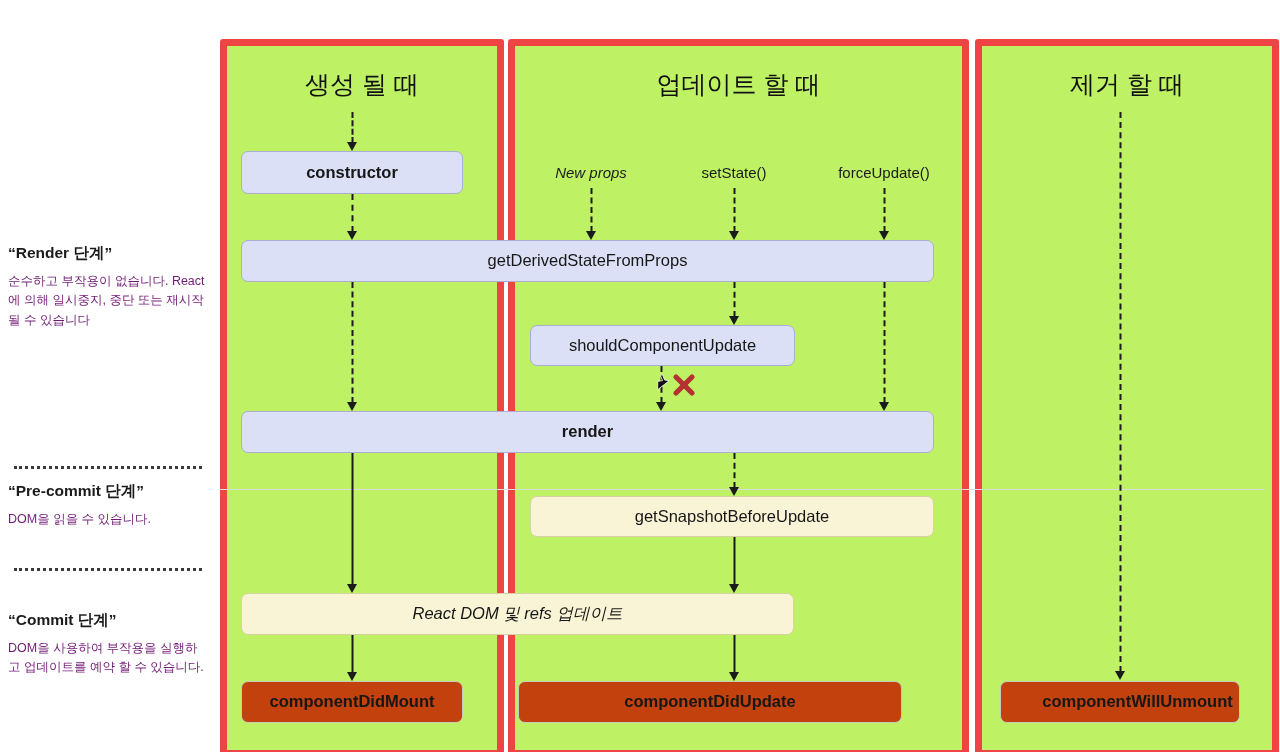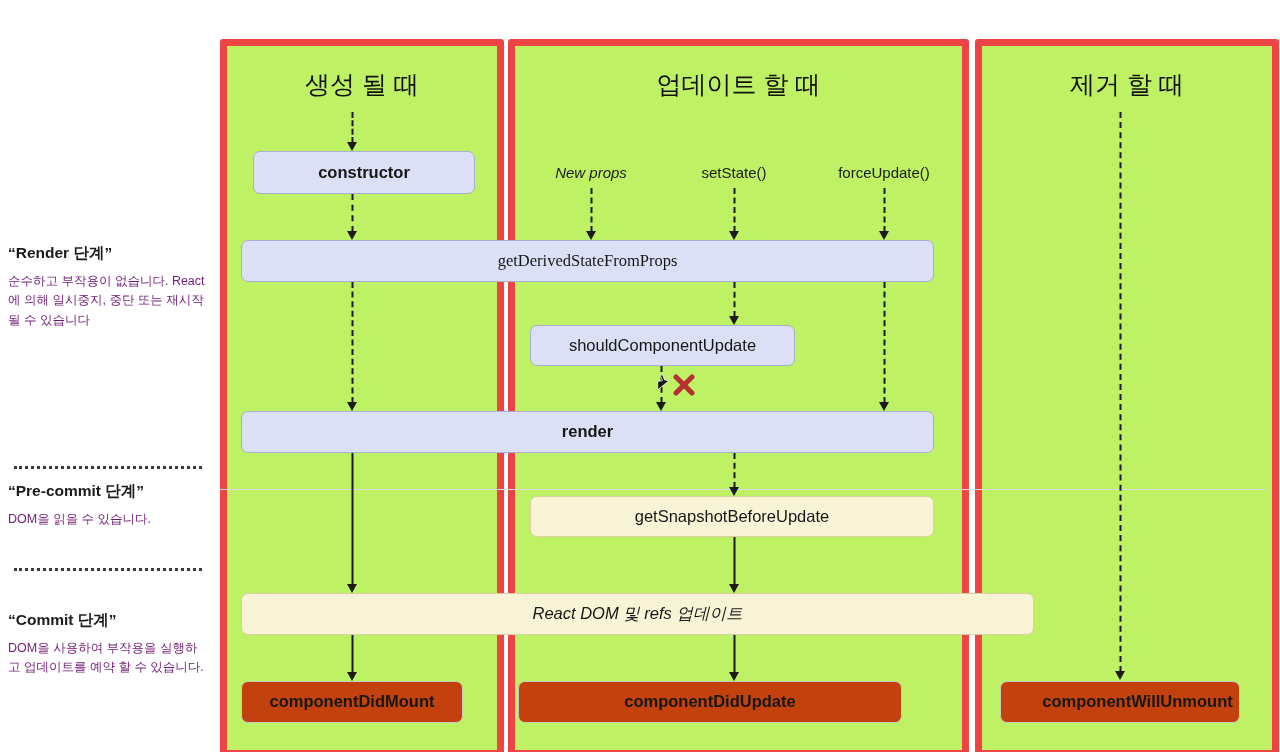--- a/index.html
+++ b/index.html
@@ -109,26 +109,26 @@
     color: #171717;
   }
   .node.green {
     background: #c2410c;
     border: 1px solid #c3cdbc;
     color: #171717;
   }
   .node.bold   { font-weight: bold; }
   .node.italic { font-style: italic; }
 
-  #node-constructor        { left: 241px; top: 151px; width: 222px; height: 43px; margin-left: 12px; }
-  #node-gdsfp              { left: 241px; top: 240px; width: 693px; height: 42px; font-family: Liberation Serif, serif; }
+  #node-constructor        { left: 241px; top: 151px; width: 222px; height: 43px; }
+  #node-gdsfp              { left: 241px; top: 240px; width: 693px; height: 42px; }
   #node-scu                { left: 530px; top: 325px; width: 265px; height: 41px; }
   #node-render             { left: 241px; top: 411px; width: 693px; height: 42px; }
   #node-gsbu               { left: 530px; top: 496px; width: 404px; height: 41px; }
-  #node-reactdom           { left: 241px; top: 593px; width: 793px; height: 42px; }
+  #node-reactdom           { left: 241px; top: 593px; width: 553px; height: 42px; }
   #node-cdm                { left: 241px; top: 681px; width: 222px; height: 42px; }
   #node-cdu                { left: 518px; top: 681px; width: 384px; height: 42px; }
   #node-cwu                { left: 1000px; top: 681px; width: 240px; height: 42px; padding-left: 35px; }
 
   
   .trigger {
     position: absolute;
     text-align: right;
     font-size: 15px;
     color: #1b1b1b;

